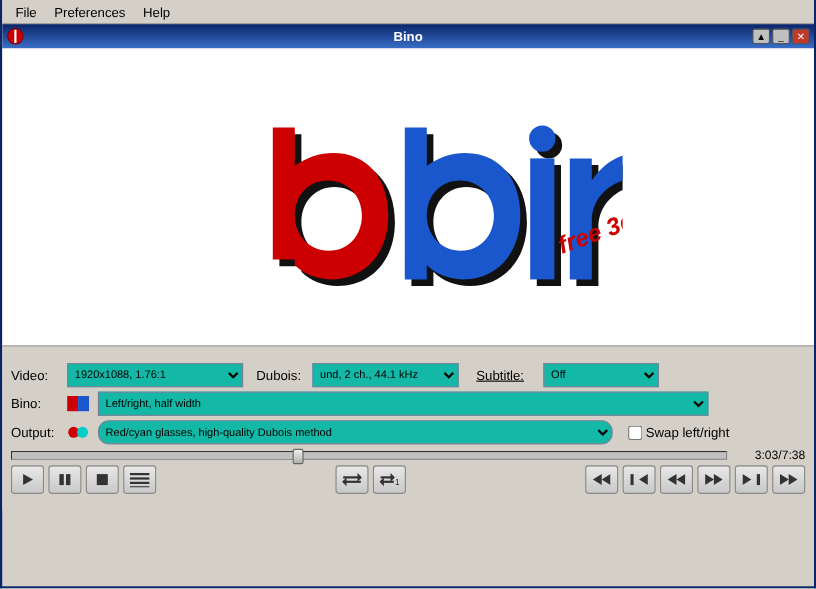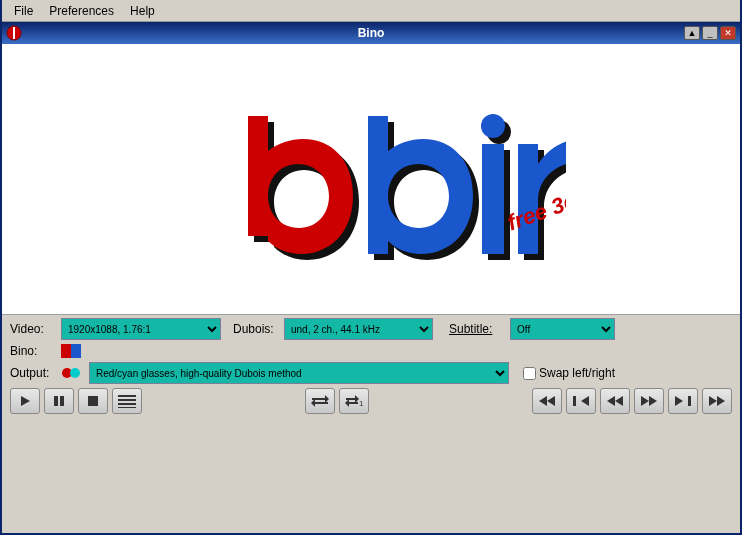--- a/index.html
+++ b/index.html
@@ -81,21 +81,21 @@
       width: 100%;
       height: 270px;
       display: flex;
       align-items: center;
       justify-content: center;
       overflow: hidden;
     }
     
     #controls-area {
       background: #d4d0c8;
-      padding: 3px 8px;
+      padding: 15px 8px;
       border-top: 1px solid #a0a0a0;
     }
     .control-row {
       display: flex;
       align-items: center;
       margin-bottom: 4px;
       gap: 6px;
     }
     .control-label {
       font-size: 12px;
@@ -104,24 +104,24 @@
     }
     select.ctrl-select {
       height: 22px;
       font-size: 10px;
       background: #14b8a6;
       border: 1px solid #7a8099;
       padding: 1px 2px;
       cursor: pointer;
     }
     .video-select { width: 160px; }
-    .audio-select { width: 149px; }
+    .audio-select { width: 133px; }
     .subtitle-select { width: 105px; }
     .input-select { width: 580px; }
-    .output-select { width: 420px; }
+    .output-select { width: 468px; border-radius: 10px; }
     
     .swap-label {
       display: flex;
       align-items: center;
       gap: 3px;
       font-size: 12px;
       margin-left: 4px;
       justify-content: space-between;
     }
     
@@ -282,38 +282,48 @@
       </select>
     </div>
 
     <div class="control-row">
       <span class="control-label">Bino:</span>
 
       <svg width="20" height="14" style="margin-right:2px;" viewBox="0 0 20 14">
         <rect x="0" y="0" width="10" height="14" fill="#cc0000"></rect>
         <rect x="10" y="0" width="10" height="14" fill="#1a56cc"></rect>
       </svg>
+      <select class="ctrl-select input-select" style="width:555px;">
+        <option>Left/right, half width</option>
+      </select>
     </div>
 
     <div class="control-row">
       <span class="control-label">Output:</span>
 
       <svg width="20" height="14" style="margin-right:2px;" viewBox="0 0 20 14">
         <circle cx="6" cy="7" r="5" fill="#cc0000"></circle>
         <circle cx="14" cy="7" r="5" fill="#00cccc"></circle>
       </svg>
       <select class="ctrl-select output-select">
         <option>Red/cyan glasses, high-quality Dubois method</option>
       </select>
       <label class="swap-label" style="margin-left:8px;">
         <input type="checkbox" style="">
         <span>Swap left/right</span>
       </label>
     </div>
 
+    <div id="progress-row">
+      <div id="progress-bar-bg">
+        <div id="progress-bar-fill"></div>
+        <div id="progress-thumb"></div>
+      </div>
+      <span id="time-label">3:03/7:38</span>
+    </div>
 
     <div id="transport-row">
       <div class="transport-left">
         <div class="tbtn">
           <svg width="14" height="14" viewBox="0 0 14 14">
               <polygon points="3,2 12,7 3,12" fill="#333"></polygon>
             </svg>
         </div>
         <div class="tbtn">
           <svg width="14" height="14" viewBox="0 0 14 14">

